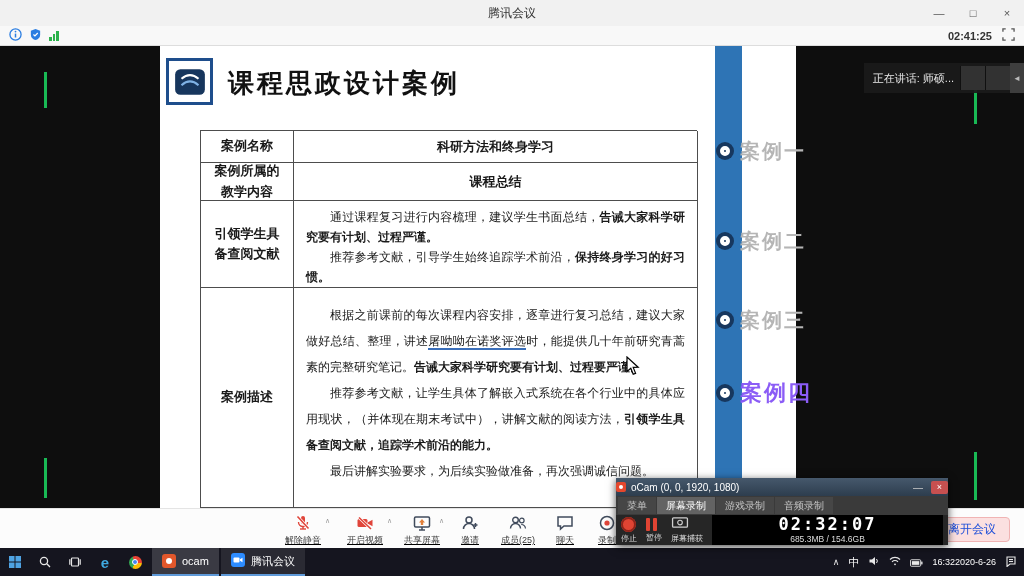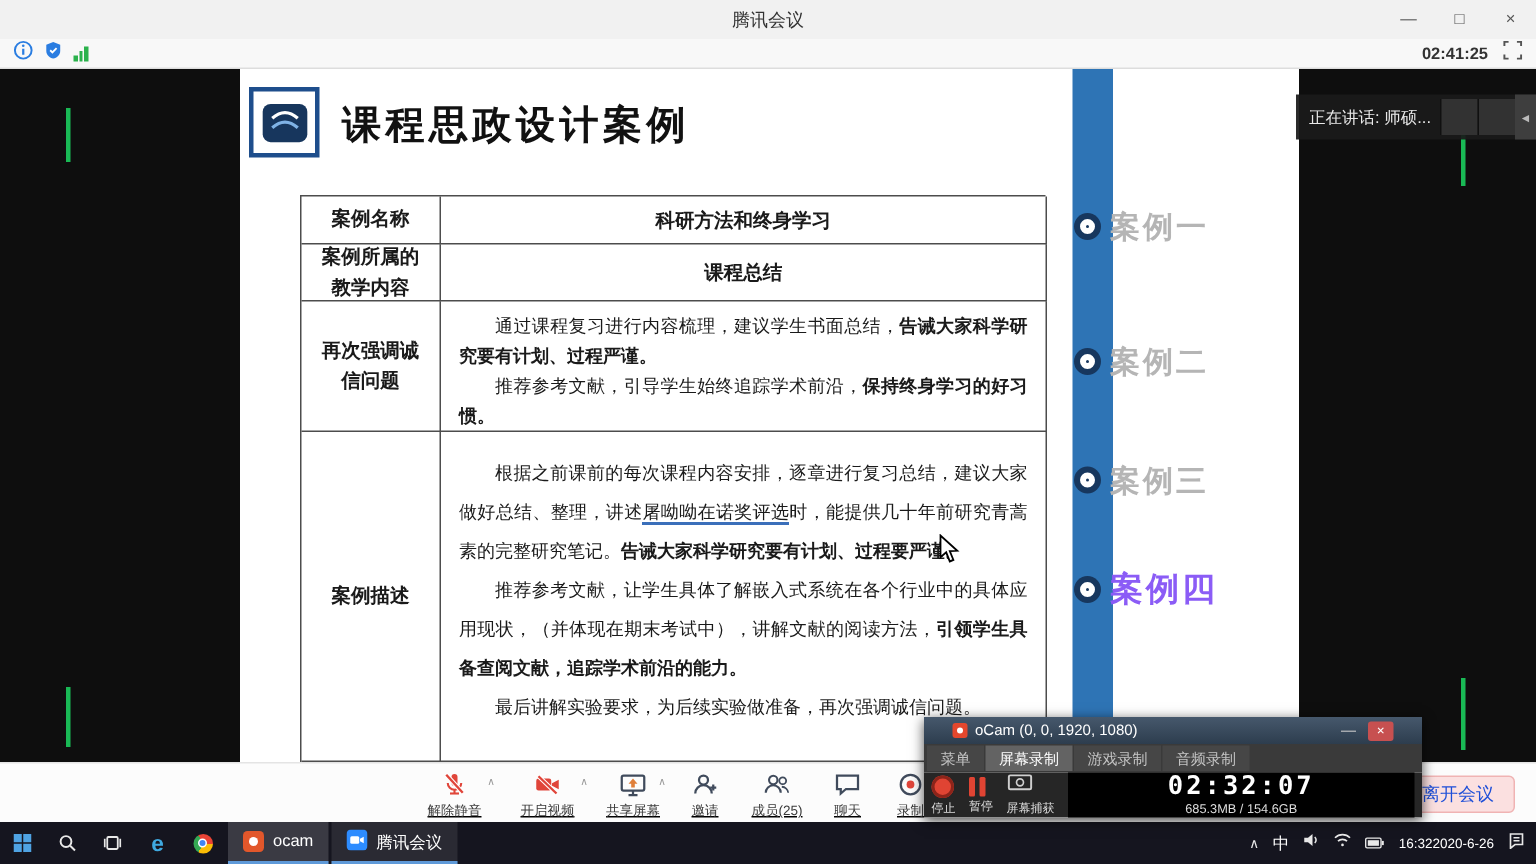--- a/index.html
+++ b/index.html
@@ -20,21 +20,21 @@
   .sigbars { display:inline-flex; align-items:flex-end; gap:1px; height:10px; }
   .sigbars i { display:block; width:2.5px; background:#2bb24c; }
   .meetbar-right { margin-left:auto; display:flex; align-items:center; gap:10px;font-weight:bold; }
   .duration { font-size:11px; color:#333; }
 
   
   .stage { position:absolute; top:46px; left:0; width:1024px; height:462px; background:#0e0e0e; }
   .gmark { position:absolute; width:3px; background:#19b955; }
 
   
-  .slide { position:absolute; left:160px; top:0; width:706px; height:462px; background:#ffffff; }
+  .slide { position:absolute; left:160px; top:0; width:636px; height:462px; background:#ffffff; }
   .logo-box { position:absolute; left:6px; top:12px; width:47px; height:47px; border:3px solid #1e4e8c;
               display:flex; align-items:center; justify-content:center; background:#fff; }
   .slide-title { position:absolute; left:68px; top:20px; font-size:26px; font-weight:bold; color:#111;
                  letter-spacing:3px; }
 
   .ctable { position:absolute; left:40px; top:84px; width:497px; display:grid;
             grid-template-columns:93px 404px; grid-template-rows:32px 38px 87px 220px;
             border-top:1px solid #4d4d4d; border-left:1px solid #4d4d4d; color:#1a1a1a; }
   .cell { border-right:1px solid #4d4d4d; border-bottom:1px solid #4d4d4d; overflow:hidden; }
   .cell.lab { display:flex; align-items:center; justify-content:center; text-align:center;
@@ -78,21 +78,21 @@
   .tb-label { font-size:9px; color:#3a3a3a; margin-top:2px; white-space:nowrap; }
   .tb-caret { position:absolute; top:5px; right:4px; font-size:7px; color:#9a9a9a; }
   .leave-btn { position:absolute; right:14px; top:8px; height:25px; padding:0 13px;
                background:#fbe0e0; border:1px solid #f0b3b3; border-radius:4px; color:#1d4ed8;
                font-size:12px; line-height:23px; cursor:pointer; }
 
   
   .ocam { position:absolute; left:616px; top:478px; width:332px; height:67px; z-index:60;
           box-shadow:0 2px 8px rgba(0,0,0,0.7); font-size:10px; }
   .ocam-titlebar { height:18px; background:linear-gradient(#46586c,#2d3d4e); display:flex;
-                   align-items:center; gap:5px; padding:0 19px; color:#fff; }
+                   align-items:center; gap:5px; padding:0 0; color:#fff; }
   .ocam-logo { width:10px; height:10px; border-radius:2px; background:#e5472d; flex:none;
                display:flex; align-items:center; justify-content:center; }
   .ocam-logo i { display:block; width:4px; height:4px; border-radius:50%; background:#fff; }
   .ocam-title { flex:1; font-size:10px; white-space:nowrap; overflow:hidden; }
   .ocam-min { width:16px; text-align:center; color:#ccc; cursor:pointer; }
   .ocam-close { width:17px; height:13px; background:#c75050; border-radius:2px; color:#fff;
                 font-size:9px; display:flex; align-items:center; justify-content:center; cursor:pointer; }
   .ocam-tabs { height:19px; background:#3a3a3a; display:flex; align-items:stretch; gap:1px; padding:1px 2px; }
   .ocam-tab { display:flex; align-items:center; padding:0 9px; background:#464646; color:#c4c4c4;
               font-size:10px; cursor:pointer; white-space:nowrap; }
@@ -203,21 +203,21 @@
           </div>
 
         <div class="cell lab">
             <span>案例所属的教学内容</span>
           </div>
         <div class="cell val-center">
             <span>课程总结</span>
           </div>
 
         <div class="cell lab">
-            <span>再次强调诚信问题</span>
+            <span>引领学生具备查阅文献</span>
           </div>
         <div class="cell paras goal">
           <p><span>通过课程复习进行内容梳理，建议学生书面总结，</span><span class="b">告诫大家科学研究要有计划、过程严谨。</span></p>
           <p><span>推荐参考文献，引导学生始终追踪学术前沿，</span><span class="b">保持终身学习的好习惯。</span></p>
         </div>
 
         <div class="cell lab">
             <span>案例描述</span>
           </div>
         <div class="cell paras desc">

